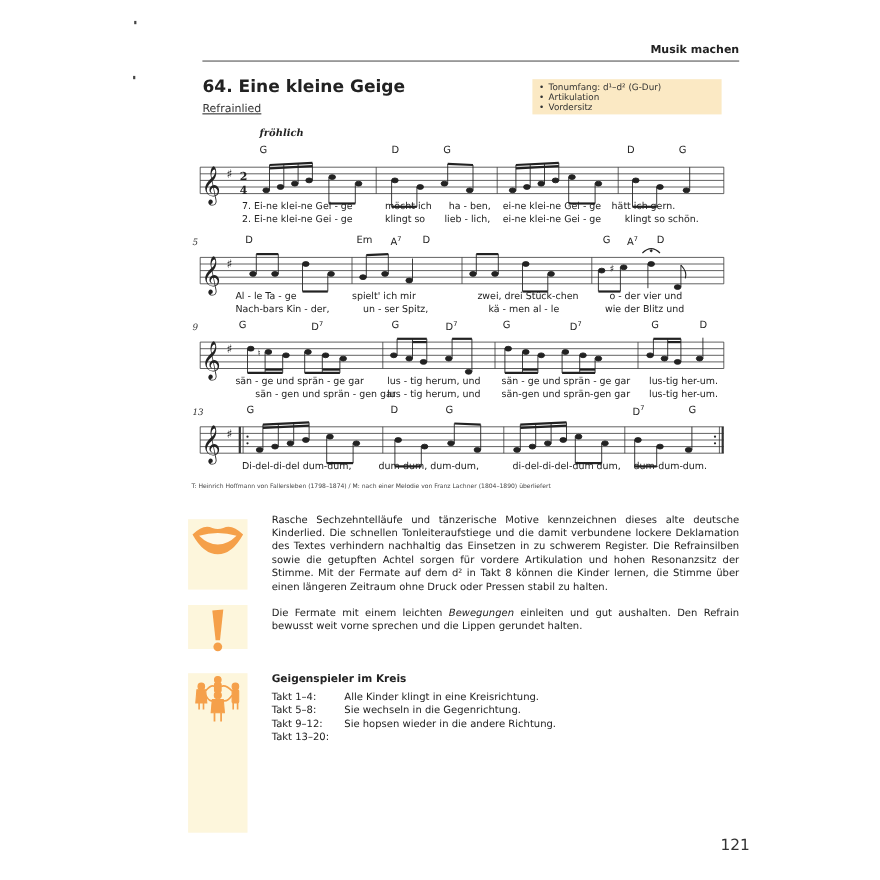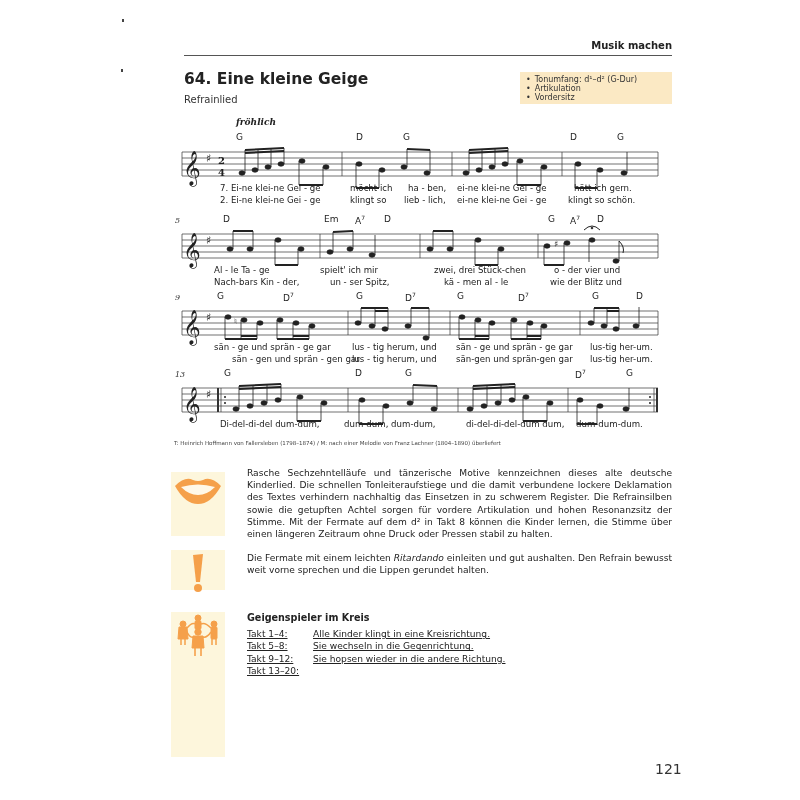--- a/index.html
+++ b/index.html
@@ -6,23 +6,23 @@
   html, body { width: 800px; height: 800px; background: #ffffff; overflow: hidden; }
   body { position: relative; font-family: "DejaVu Sans", "Liberation Sans", sans-serif; color: #222; }
 
   .margin-mark { position: absolute; width: 2px; height: 3px; background: #444; }
 
   .running-head { position: absolute; left: 570px; top: 40px; width: 102px; text-align: right;
     font-size: 10px; font-weight: bold; color: #222; }
   .head-rule { position: absolute; left: 184px; top: 55px; width: 488px; height: 1px; background: #555; }
 
   .song-title { position: absolute; left: 184px; top: 70px; font-size: 15.5px; font-weight: bold; color: #222; }
-  .song-subtitle { position: absolute; left: 184px; top: 94px; font-size: 10px; color: #333; }
-
-  .info-box { position: absolute; left: 520px; top: 72px; width: 152px; height: 32px; background: #fbe9c4;
+  .song-subtitle { position: absolute; left: 184px; top: 94px; font-size: 10px; color: #333; text-decoration: underline; }
+
+  .info-box { position: absolute; left: 484px; top: 72px; width: 172px; height: 32px; background: #fbe9c4;
     padding: 3px 6px; }
   .info-box ul { list-style: none; }
   .info-box li { font-size: 8px; line-height: 9px; color: #333; }
   .info-box li::before { content: "\2022"; margin-right: 4px; }
 
   .tempo { position: absolute; left: 236px; top: 117px; font-family: "DejaVu Serif", "Liberation Serif", serif;
     font-style: italic; font-weight: bold; font-size: 9px; color: #222; }
 
   .system { position: absolute; left: 180px; width: 480px; height: 80px; }
   .system svg { position: absolute; left: 0; top: 0; overflow: visible; }
@@ -33,21 +33,21 @@
   .lyric { position: absolute; }
 
   .credit { position: absolute; left: 174px; top: 440px; font-size: 5.5px; color: #444; white-space: nowrap; }
 
   .icon-col { position: absolute; left: 171px; width: 54px; background: #fdf6dc; }
   .icon-box { position: absolute; left: 171px; width: 54px; display: flex; align-items: flex-start; justify-content: center; }
 
   .text-block { position: absolute; left: 247px; width: 425px; font-size: 9.1px; line-height: 12.2px; color: #222; text-align: justify; }
   .block-heading { font-weight: bold; font-size: 9.6px; margin-bottom: 4px; }
   .takt-table { margin-top: 4px; }
-  .takt-row { display: flex; text-decoration: underline; }
+  .takt-row { display: flex; }
   .takt-label { width: 66px; flex: none; }
   .takt-desc { flex: 1; }
 
   .page-num { position: absolute; left: 655px; top: 761px; font-size: 14px; color: #333; }
 </style>
 </head>
 <body>
 
 <div class="margin-mark" style="left:122px;top:19px;"></div>
 <div class="margin-mark" style="left:121px;top:69px;"></div>
@@ -139,21 +139,21 @@
         <line x1="395" y1="43" x2="417" y2="43" stroke-width="2"></line>
       <ellipse cx="444" cy="28" rx="3" ry="2.2"></ellipse>
         <line x1="447" y1="28" x2="447" y2="7"></line>
     </g>
   </svg>
   <div class="lyric-row" style="top:53px;">
     <span class="lyric" style="left:40px">7. Ei-ne klei-ne Gei - ge</span>
     <span class="lyric" style="left:170px">möcht ich</span>
     <span class="lyric" style="left:228px">ha - ben,</span>
     <span class="lyric" style="left:277px">ei-ne klei-ne Gei - ge</span>
-    <span class="lyric" style="left:394px">hätt  ich  gern.</span>
+    <span class="lyric" style="left:376px">hätt  ich  gern.</span>
   </div>
   <div class="lyric-row" style="top:65px;">
     <span class="lyric" style="left:40px">2. Ei-ne klei-ne Gei - ge</span>
     <span class="lyric" style="left:170px">klingt  so</span>
     <span class="lyric" style="left:224px">lieb - lich,</span>
     <span class="lyric" style="left:277px">ei-ne klei-ne Gei - ge</span>
     <span class="lyric" style="left:388px">klingt  so schön.</span>
   </div>
 </div>
 
@@ -466,21 +466,21 @@
     <path d="M12 18 Q15 24 18 23" fill="none" stroke-width="1.5"></path>
       <path d="M28 23 Q32 24 36 18" fill="none" stroke-width="1.5"></path>
   </svg>
 </div>
 
 <div class="text-block" style="top:467px;">
   <span>Rasche Sechzehntelläufe und tänzerische Motive kennzeichnen dieses alte deutsche Kinderlied. Die schnellen Tonleiteraufstiege und die damit verbundene lockere Deklamation des Textes verhindern nachhaltig das Einsetzen in zu schwerem Register. Die Refrainsilben sowie die getupften Achtel sorgen für vordere Artikulation und hohen Resonanzsitz der Stimme. Mit der Fermate auf dem d² in Takt 8 können die Kinder lernen, die Stimme über einen längeren Zeitraum ohne Druck oder Pressen stabil zu halten.</span>
 </div>
 
 <div class="text-block" style="top:552px;">
-  <span>Die Fermate mit einem leichten </span><em>Ritardando</em><span> einleiten und gut aushalten. Den Refrain bewusst weit vorne sprechen und die Lippen gerundet halten.</span>
+  <span>Die Fermate mit einem leichten </span><em>Bewegungen</em><span> einleiten und gut aushalten. Den Refrain bewusst weit vorne sprechen und die Lippen gerundet halten.</span>
 </div>
 
 <div class="text-block" style="top:612px;">
   <div class="block-heading">Geigenspieler im Kreis</div>
   <div class="takt-table">
     <div class="takt-row">
       <span class="takt-label">Takt 1–4:</span>
       <span class="takt-desc">Alle Kinder klingt in eine Kreisrichtung.</span>
     </div>
     <div class="takt-row">

